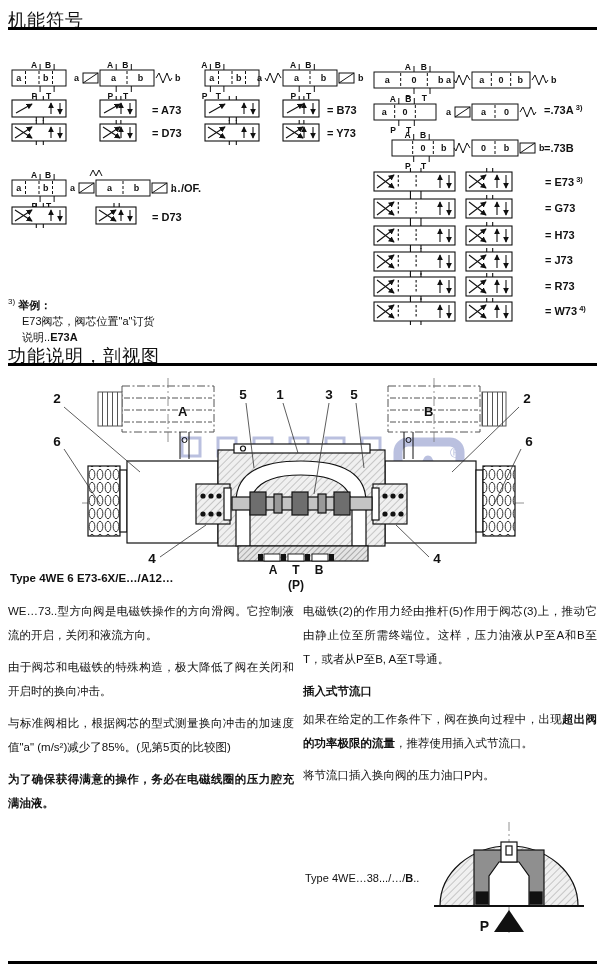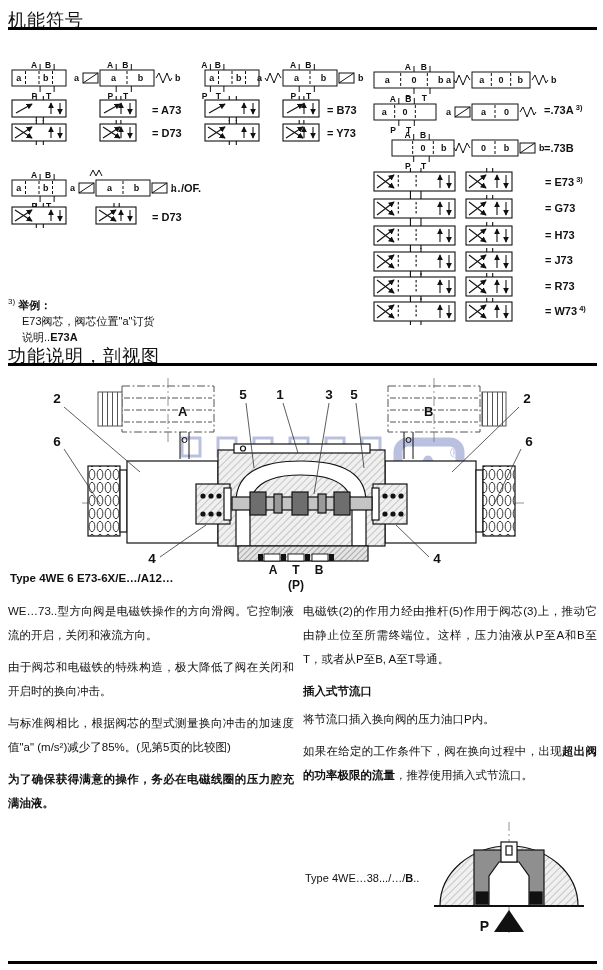--- a/index.html
+++ b/index.html
@@ -629,22 +629,22 @@
   <div class="col" style="left:8px;top:599px;width:286px">
     <p>WE…73..型方向阀是电磁铁操作的方向滑阀。它控制液流的开启，关闭和液流方向。</p>
     <p>由于阀芯和电磁铁的特殊构造，极大降低了阀在关闭和开启时的换向冲击。</p>
     <p>与标准阀相比，根据阀芯的型式测量换向冲击的加速度值"a" (m/s²)减少了85%。(见第5页的比较图)</p>
     <p class="bold">为了确保获得满意的操作，务必在电磁线圈的压力腔充满油液。</p>
   </div>
 
   <div class="col" style="left:303px;top:599px;width:294px">
     <p>电磁铁(2)的作用力经由推杆(5)作用于阀芯(3)上，推动它由静止位至所需终端位。这样，压力油液从P至A和B至T，或者从P至B, A至T导通。</p>
     <p class="bold head">插入式节流口</p>
+    <p><span>如果在给定的工作条件下，阀在换向过程中，出现</span><b>超出阀的功率极限的流量</b><span>，推荐使用插入式节流口。</span></p>
     <p>将节流口插入换向阀的压力油口P内。</p>
-    <p><span>如果在给定的工作条件下，阀在换向过程中，出现</span><b>超出阀的功率极限的流量</b><span>，推荐使用插入式节流口。</span></p>
   </div>
 
   <svg class="abs" style="left:432px;top:818px" width="155" height="118" viewBox="0 0 155 118">
     <line x1="77" y1="4" x2="77" y2="116" stroke="#777" stroke-width="0.8" stroke-dasharray="9 3 2 3"></line>
     <g stroke="#111" stroke-width="1.2" fill="none">
       <path d="M8,88 A69,60 0 0 1 146,88 Z" fill="url(#hatch)"></path>
       <rect x="42" y="32" width="70" height="56" fill="#8f8f8f"></rect>
       <path d="M57,88 V58 L67,44 H87 L97,58 V88 Z" fill="#fff"></path>
       <rect x="69" y="24" width="16" height="20" fill="#fff"></rect>
       <rect x="74" y="28" width="6" height="9" fill="#fff"></rect>

